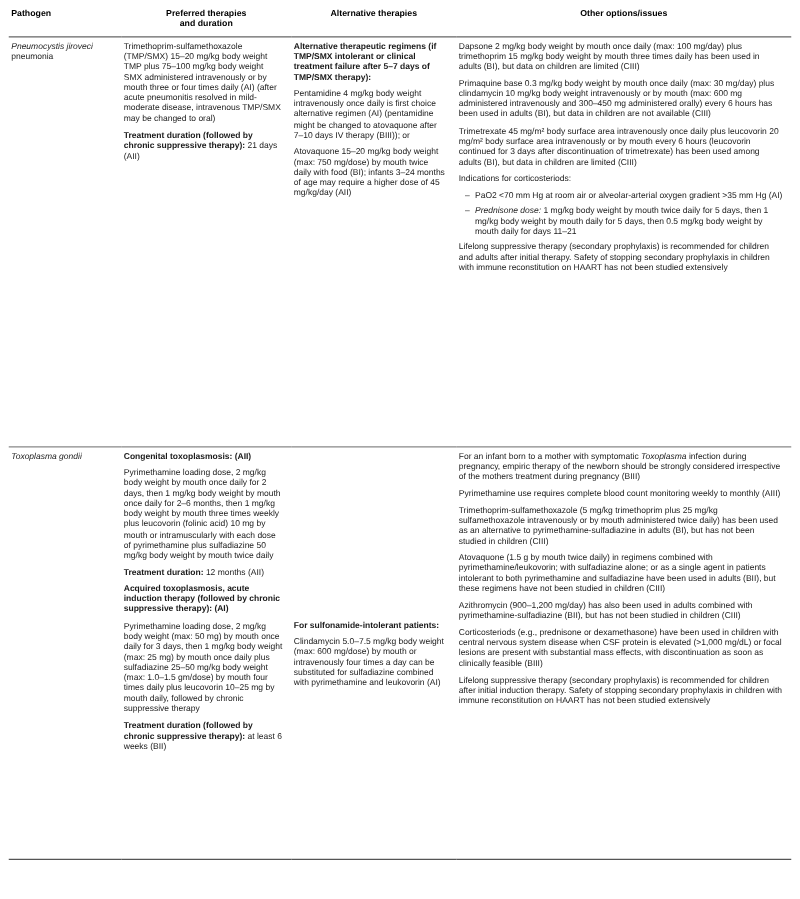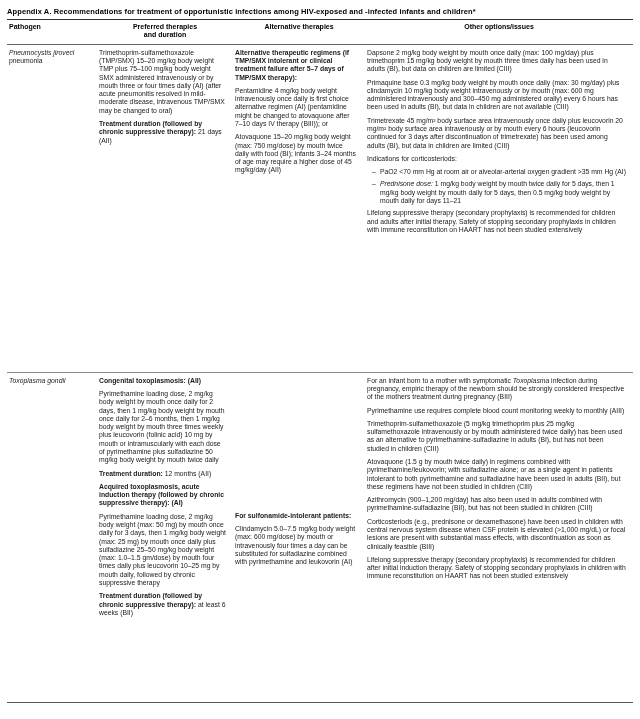--- a/index.html
+++ b/index.html
@@ -48,21 +48,20 @@
   .bullet { display:flex; margin:0 0 4px 5px; }
   .bullet .dash { flex:0 0 8px; }
   .bullet .btext { flex:1; }
   .offset-down { margin-top:135px; }
 </style>
 </head>
 <body>
 
 <div class="page">
 
-  <div class="title">Appendix A. Recommendations for treatment of opportunistic infections among HIV-exposed and -infected infants and children*</div>
 
   <table class="tx-table">
     <colgroup>
       <col class="col-pathogen">
         <col class="col-preferred">
         <col class="col-alt">
         <col class="col-other">
     </colgroup>
     <thead>
       <tr>

